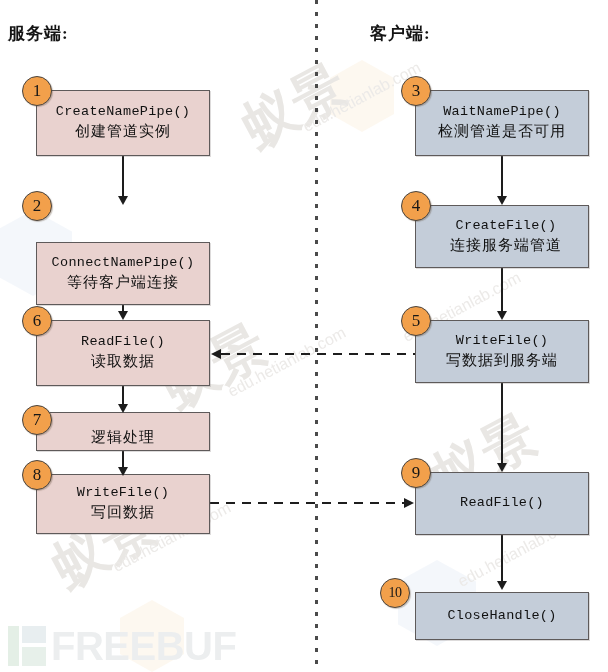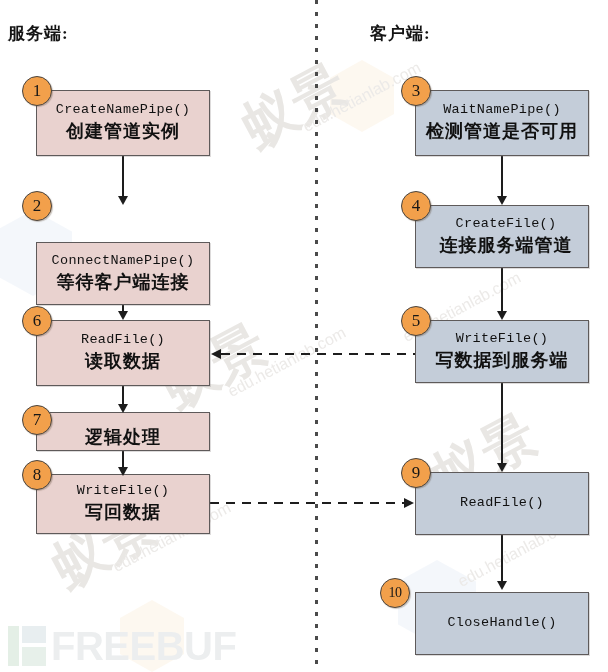--- a/index.html
+++ b/index.html
@@ -135,22 +135,22 @@
   .node .fn {
     font-family: "Liberation Mono", "DejaVu Sans Mono", monospace;
     font-size: 13.5px;
     color: #111111;
     letter-spacing: .3px;
     line-height: 1.25;
     white-space: nowrap;
   }
   .node .cn {
     font-family: "Liberation Serif", "DejaVu Serif", serif;
-    font-size: 18px;
-    font-weight: bold;
+    font-size: 15px;
+    font-weight: normal;
     color: #111111;
     letter-spacing: 1px;
     line-height: 1.3;
     white-space: nowrap;
     margin-top: 1px;
   }
   .node .cn.only {
     margin-top: 12px;
   }
 
@@ -323,18 +323,18 @@
     <div class="fn">ReadFile()</div>
   </div>
   <div class="badge" style="left:401px; top:458px;">9</div>
 
   <div class="dashline" style="left:210px; top:502px; width:195px;"></div>
   <div class="arrowright" style="left:404px; top:497.5px;"></div>
 
   <div class="vline" style="left:501px; top:535px; height:48px;"></div>
   <div class="arrowdown" style="left:496.5px; top:581px;"></div>
 
-  <div class="node client" style="left:415px; top:592px; width:174px; height:63px;">
+  <div class="node client" style="left:415px; top:592px; width:174px; height:48px;">
     <div class="fn">CloseHandle()</div>
   </div>
   <div class="badge wide" style="left:380px; top:578px;">10</div>
 
 </div>
 
 </body></html>

